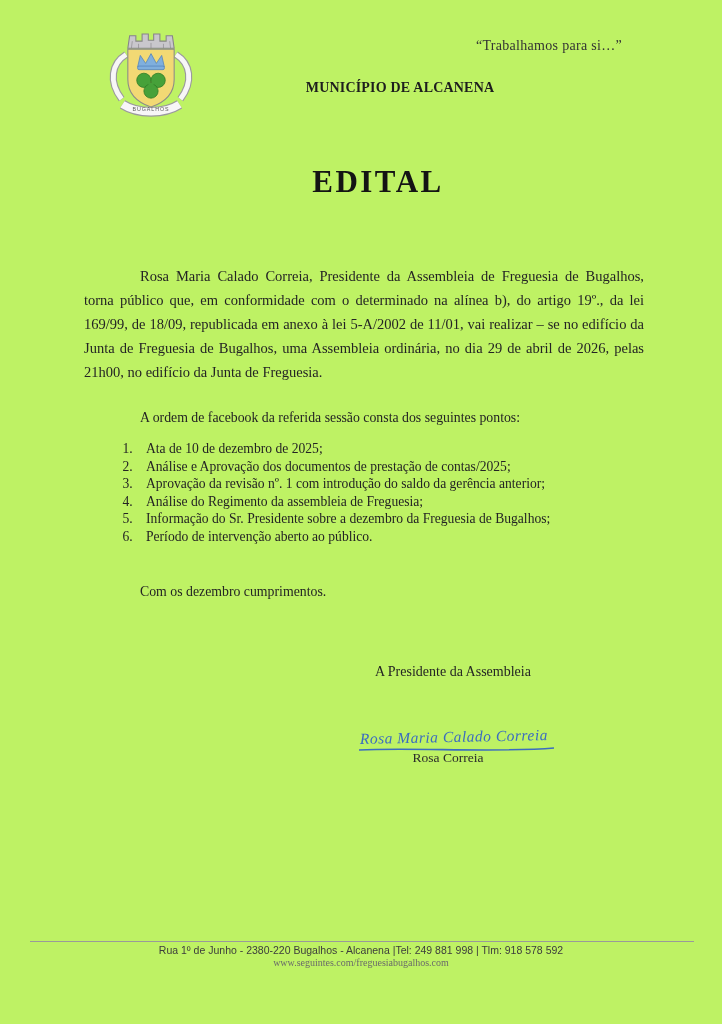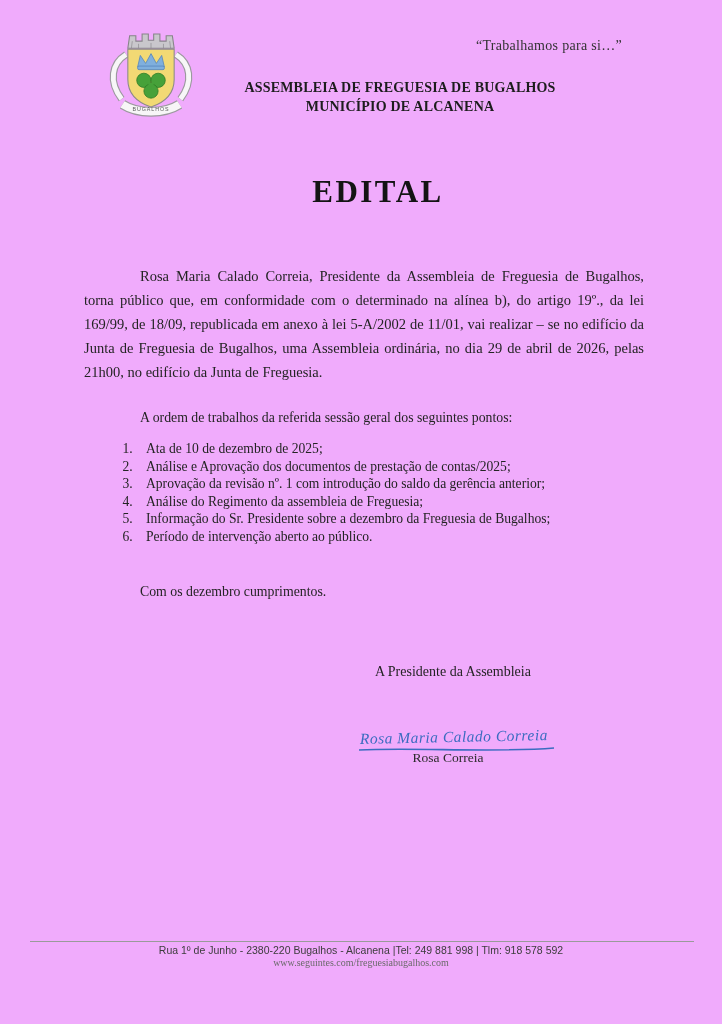--- a/index.html
+++ b/index.html
@@ -4,21 +4,21 @@
 <style>
   * { margin: 0; padding: 0; box-sizing: border-box; }
   html, body { background: #e8e8e8; }
   body { font-family: "Liberation Serif", serif; }
 
   .page {
     position: relative;
     width: 722px;
     height: 1024px;
     margin: 0 auto;
-    background: #f0abfc;
+    background: #bef264;
     color: #262626;
     overflow: hidden;
   }
 
   
   .crest {
     position: absolute;
     left: 96px;
     top: 26px;
     width: 110px;
@@ -42,21 +42,21 @@
     font-size: 14px;
     line-height: 19px;
     color: #1d1d1d;
     letter-spacing: 0.2px;
   }
 
   
   .title {
     position: absolute;
     left: 0;
-    top: 174px;
+    top: 164px;
     width: 100%;
     padding-left: 34px;
     text-align: center;
     font-size: 31px;
     font-weight: bold;
     letter-spacing: 2.5px;
     color: #141414;
   }
 
   
@@ -183,29 +183,28 @@
     <g>
       <path d="M28 88 C45 99 75 99 92 88" fill="none" stroke="#9b999e" stroke-width="11"></path>
       <path d="M28 88 C45 99 75 99 92 88" fill="none" stroke="#f7f6f7" stroke-width="8.5"></path>
       <text x="60" y="95.5" text-anchor="middle" font-family="Liberation Sans, sans-serif" font-size="6" letter-spacing="1" fill="#5a5a5a">BUGALHOS</text>
     </g>
   </svg>
 
   <div class="quote">“Trabalhamos para si…”</div>
 
   <div class="org-block">
-    <div>ASSEMBLEIA DE FREGUESIA DE BUGALHOS</div>
     <div>MUNICÍPIO DE ALCANENA</div>
   </div>
 
   <div class="title">EDITAL</div>
 
   <p class="body-par">Rosa Maria Calado Correia, Presidente da Assembleia de Freguesia de Bugalhos, torna público que, em conformidade com o determinado na alínea b), do artigo 19º., da lei 169/99, de 18/09, republicada em anexo à lei 5-A/2002 de 11/01, vai realizar – se no edifício da Junta de Freguesia de Bugalhos, uma Assembleia ordinária, no dia 29 de abril de 2026, pelas 21h00, no edifício da Junta de Freguesia.</p>
 
-  <div class="agenda-intro">A ordem de trabalhos da referida sessão geral dos seguintes pontos:</div>
+  <div class="agenda-intro">A ordem de facebook da referida sessão consta dos seguintes pontos:</div>
   <ol class="agenda-list">
     <li>Ata de 10 de dezembro de 2025;</li>
     <li>Análise e Aprovação dos documentos de prestação de contas/2025;</li>
     <li>Aprovação da revisão nº. 1 com introdução do saldo da gerência anterior;</li>
     <li>Análise do Regimento da assembleia de Freguesia;</li>
     <li>Informação do Sr. Presidente sobre a dezembro da Freguesia de Bugalhos;</li>
     <li>Período de intervenção aberto ao público.</li>
   </ol>
 
   <div class="closing">Com os dezembro cumprimentos.</div>

